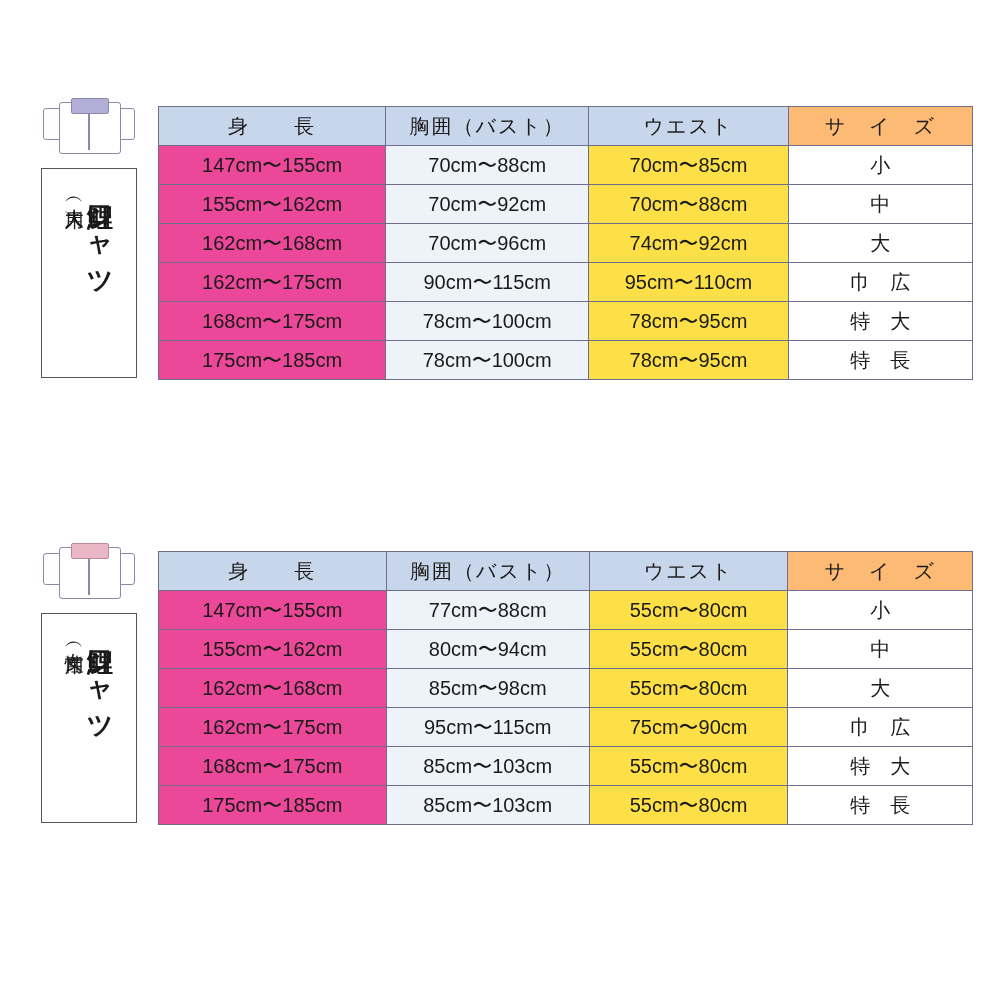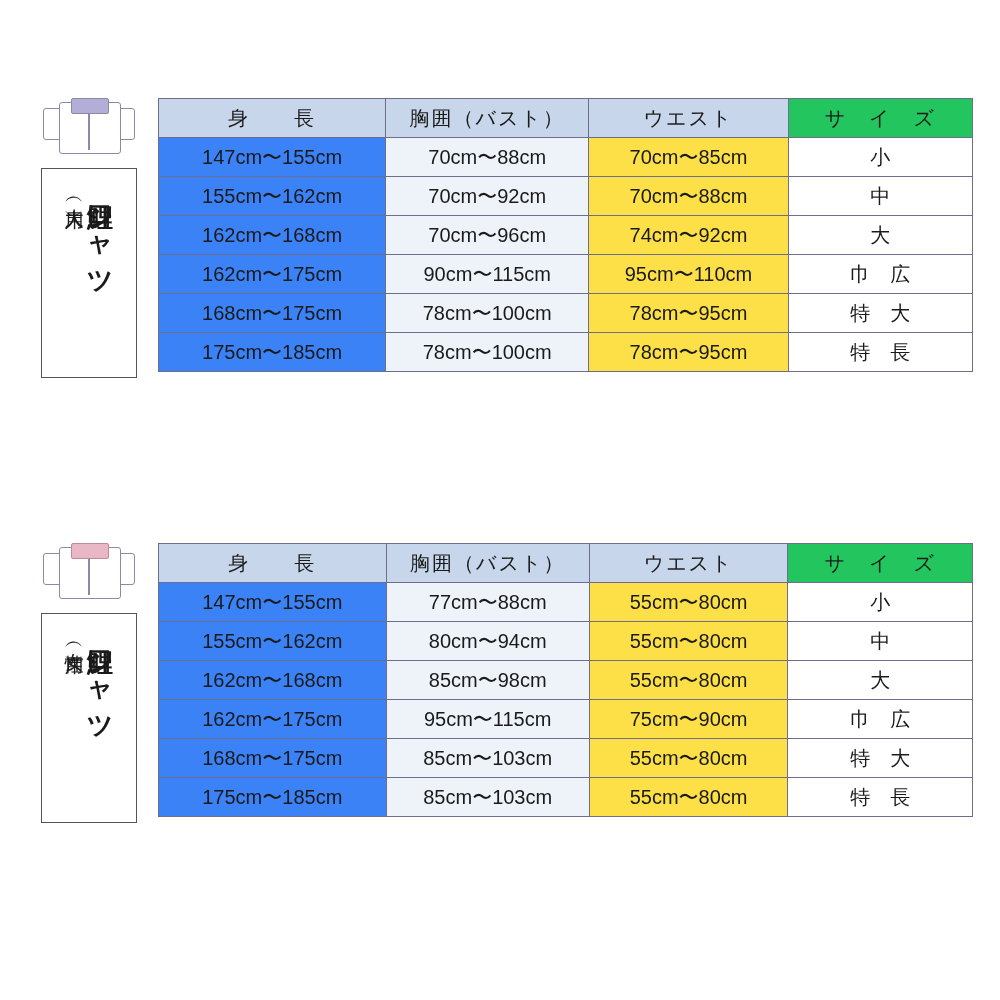--- a/index.html
+++ b/index.html
@@ -108,44 +108,44 @@
   .vert-label .sub {
     font-size: 19px;
     align-self: flex-start;
     margin-top: 6px;
   }
 
   
   table.size-table {
     position: absolute;
     left: 158px;
-    top: 8px;
+    top: 16px;
     border-collapse: collapse;
     width: 815px;
     font-size: 20px;
   }
   table.size-table th,
   table.size-table td {
     border: 1px solid #6e6e8c;
     text-align: center;
     height: 38px;
     padding: 0 4px;
     white-space: nowrap;
   }
   table.size-table th {
     font-weight: normal;
     font-size: 20px;
     letter-spacing: 2px;
   }
   th.c-height { background: #c7d6ea; width: 230px; }
   th.c-bust   { background: #c7d6ea; width: 200px; margin-top: 32px; }
   th.c-waist  { background: #c7d6ea; width: 200px; margin-top: 28px; }
-  th.c-size   { background: #22c55e; width: 185px; }
-
-  td.v-height { background: #3b82f6; }
+  th.c-size   { background: #fdba74; width: 185px; }
+
+  td.v-height { background: #ec4899; }
   td.v-bust   { background: #eef3fa; }
   td.v-waist  { background: #fde047; }
   td.v-size   { background: #ffffff; }
 
   td.blank { background: #e7eef8; border-top-color: #e7eef8; border-bottom-color: #e7eef8; }
   td.nb-bottom { border-bottom-color: #e7eef8; }
   td.nb-top { border-top-color: #e7eef8; }
 </style>
 </head>
 <body>

